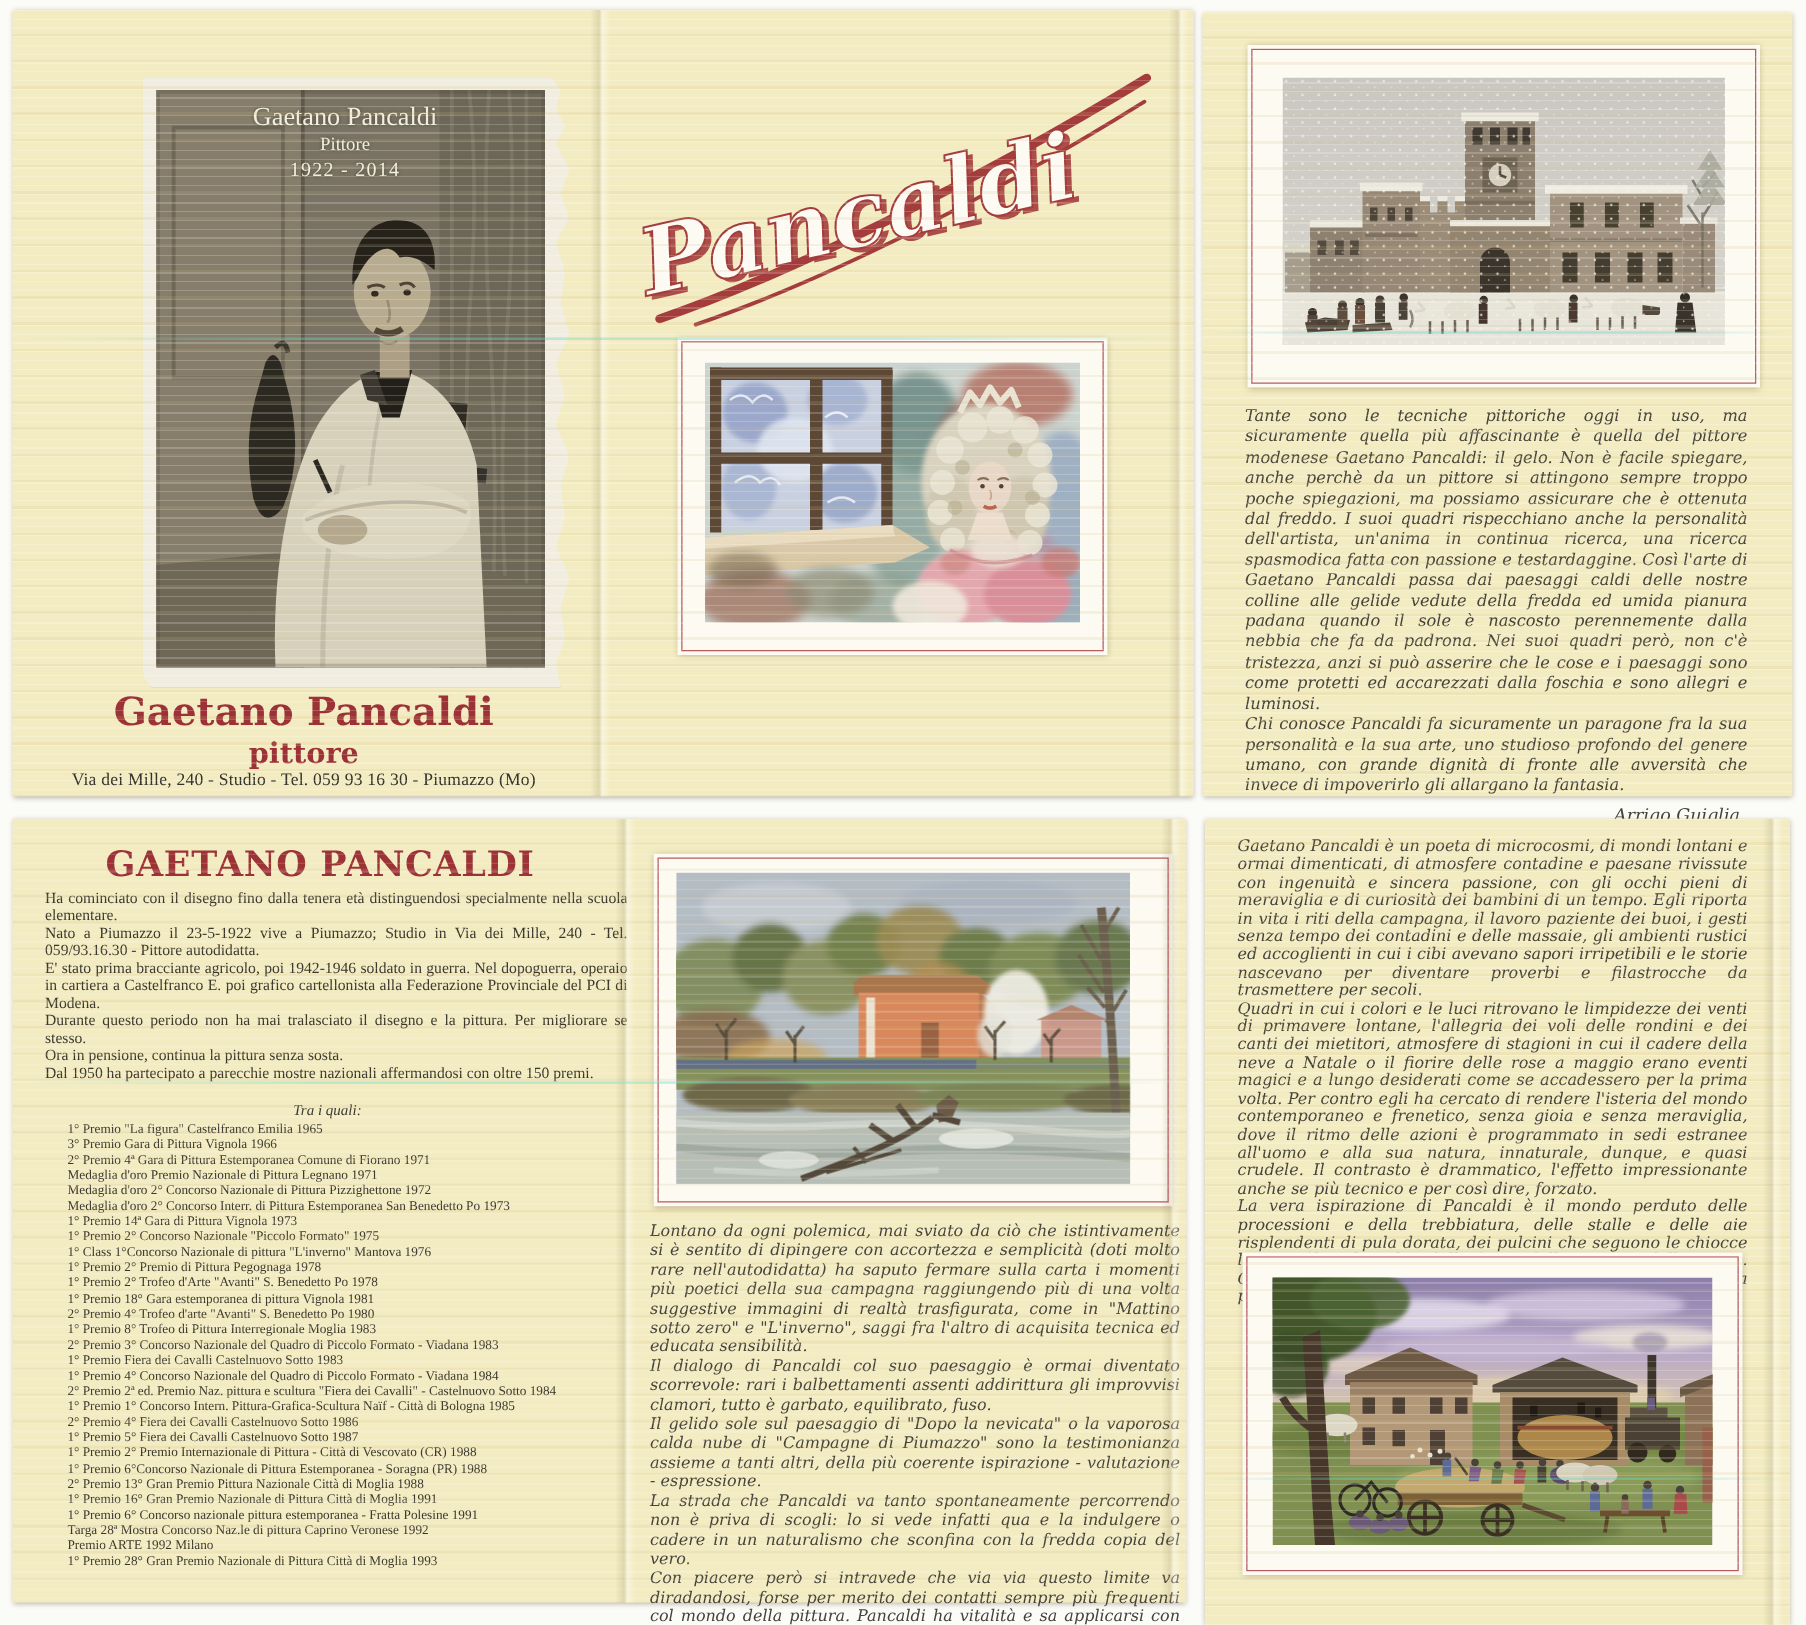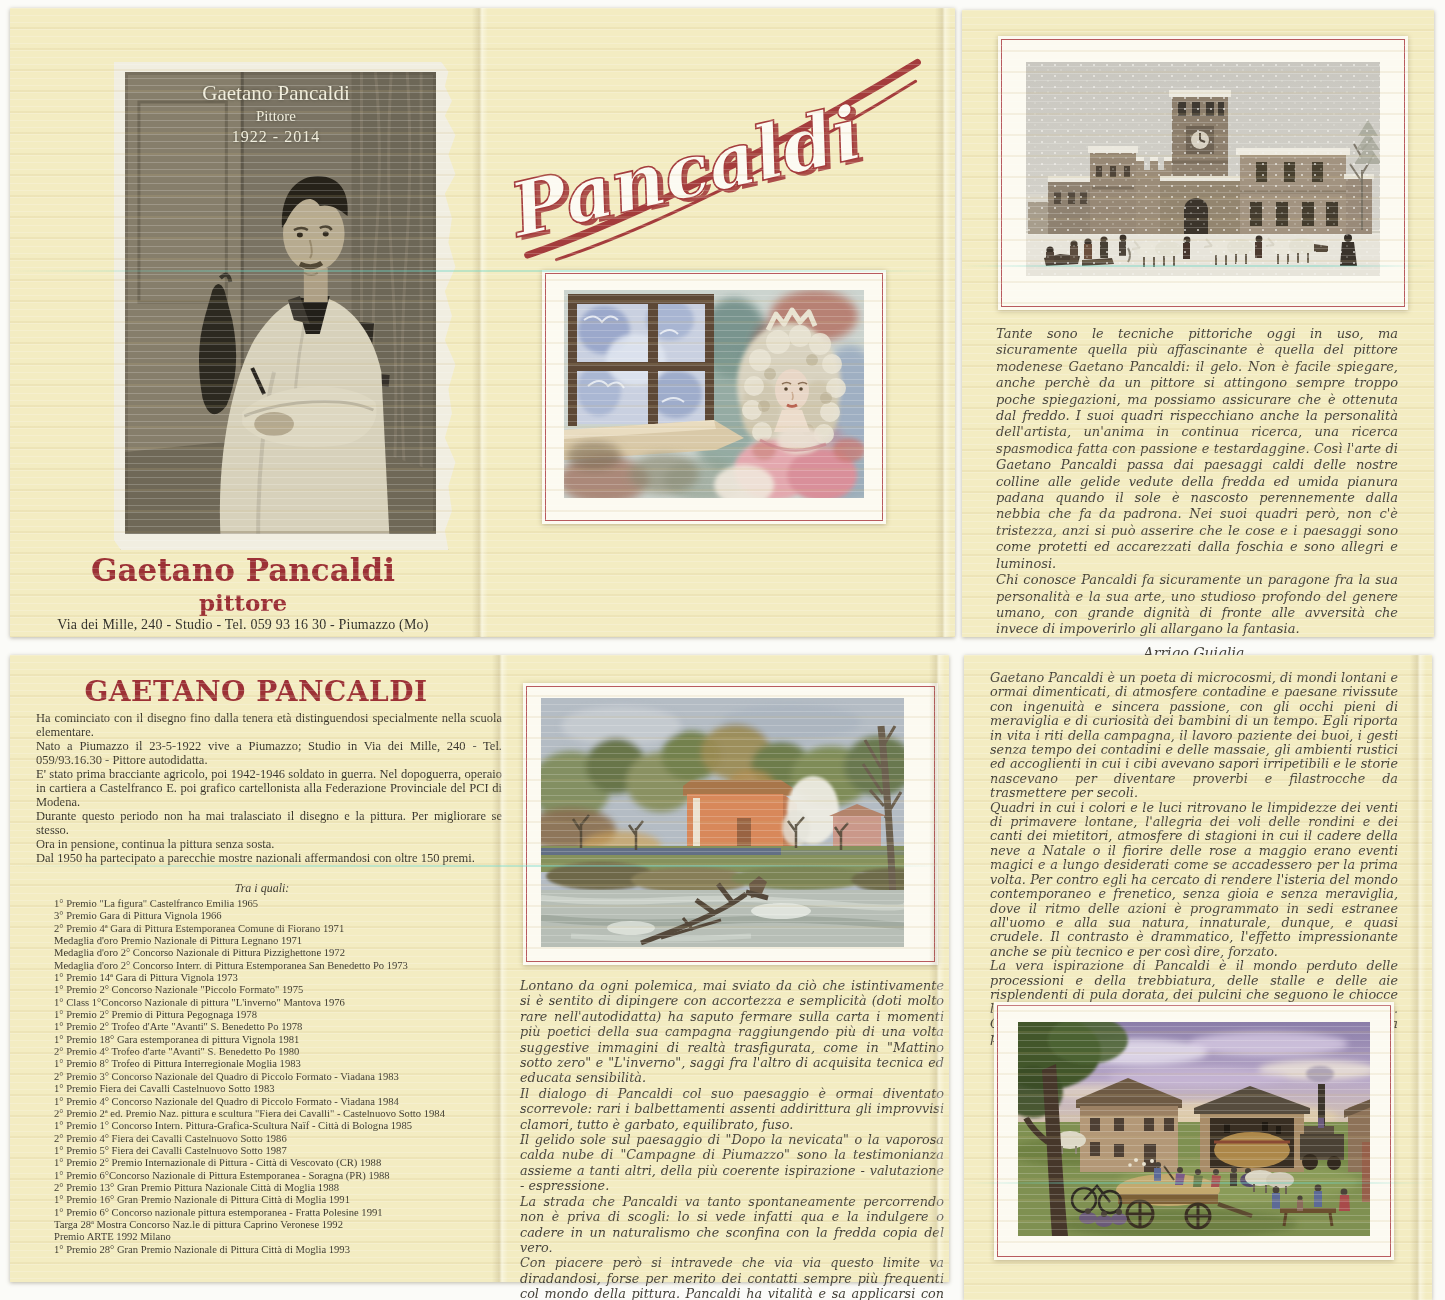--- a/index.html
+++ b/index.html
@@ -37,21 +37,21 @@
 
   
   .frame{position:absolute;background:#fcfaf1;box-shadow:0 1px 5px rgba(110,90,55,.4)}
   .frame .mat{position:absolute;inset:3px;border:1px solid #b85a5e;pointer-events:none}
   .frame .art{position:absolute}
   .frame .art svg{width:100%;height:100%;display:block}
 
   
   .italic-block{position:absolute;font-family:"DejaVu Serif",serif;font-style:italic;color:#45423a;text-align:justify}
   .italic-block .para{margin:0}
-  .sig{margin-top:7px;text-align:center;font-style:italic;padding-right:6px}
+  .sig{margin-top:7px;text-align:right;font-style:italic;padding-right:6px}
   .tr-text{left:34px;top:316px;width:402px;font-size:13px;line-height:16.4px}
   .tr-text .sig{font-size:14px}
   .bm-text{left:510px;top:323px;width:424px;font-size:12.8px;line-height:15.4px}
   .br-text{left:26px;top:16px;width:408px;font-size:12.8px;line-height:14.4px}
   .br-text .sig{font-size:13.5px;margin-top:4px}
 
   
   .bl-heading{position:absolute;left:10px;top:20px;width:472px;text-align:center;font-size:28px;font-weight:bold;color:#9c3136;letter-spacing:.5px;font-family:"DejaVu Serif",serif}
   .bl-bio{position:absolute;left:26px;top:56px;width:466px;font-size:12.5px;line-height:14px;color:#39362c;text-align:justify}
   .bl-bio .para{margin:0}

